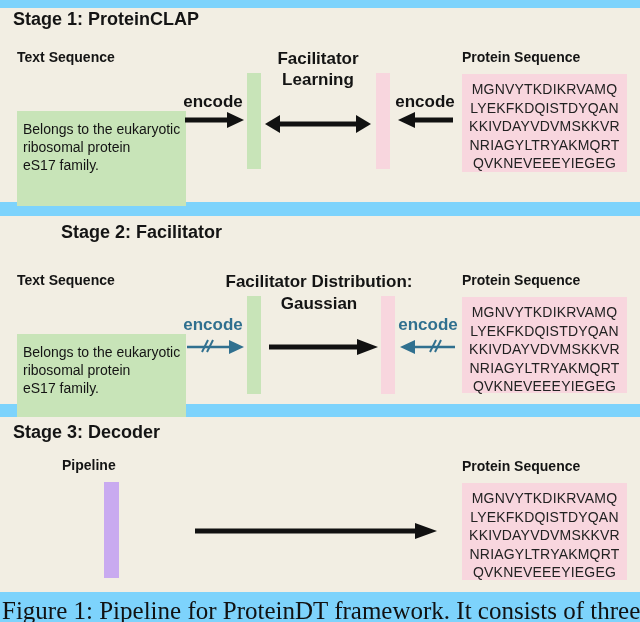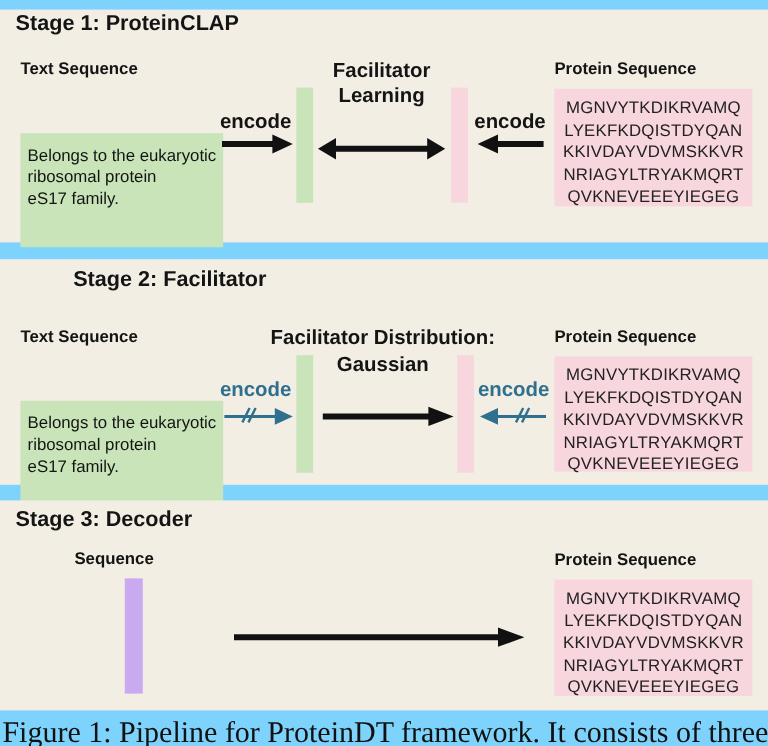--- a/index.html
+++ b/index.html
@@ -140,21 +140,21 @@
     <div>LYEKFKDQISTDYQAN</div>
     <div>KKIVDAYVDVMSKKVR</div>
     <div>NRIAGYLTRYAKMQRT</div>
     <div>QVKNEVEEEYIEGEG</div>
   </div>
 
   <div class="panel" style="top:417px;height:175px;"></div>
 
   <div class="abs stage-title" style="left:13px;top:422px;">Stage 3: Decoder</div>
 
-  <div class="abs hdr" style="left:62px;top:457px;width:112px;">Sequence</div>
+  <div class="abs hdr" style="left:62px;top:457px;width:112px;">Pipeline</div>
   <div class="bar purple" style="left:104px;top:482px;width:15px;height:96px;"></div>
 
   <div class="abs arrow" style="left:193px;top:521px;">
     <svg width="245" height="20" viewBox="0 0 245 20">
       <line x1="2" y1="10" x2="224" y2="10" stroke="currentColor" stroke-width="5"></line>
       <polygon points="222,2 244,10 222,18" fill="currentColor"></polygon>
     </svg>
   </div>
 
   <div class="abs hdr" style="left:462px;top:458px;width:165px;">Protein Sequence</div>

